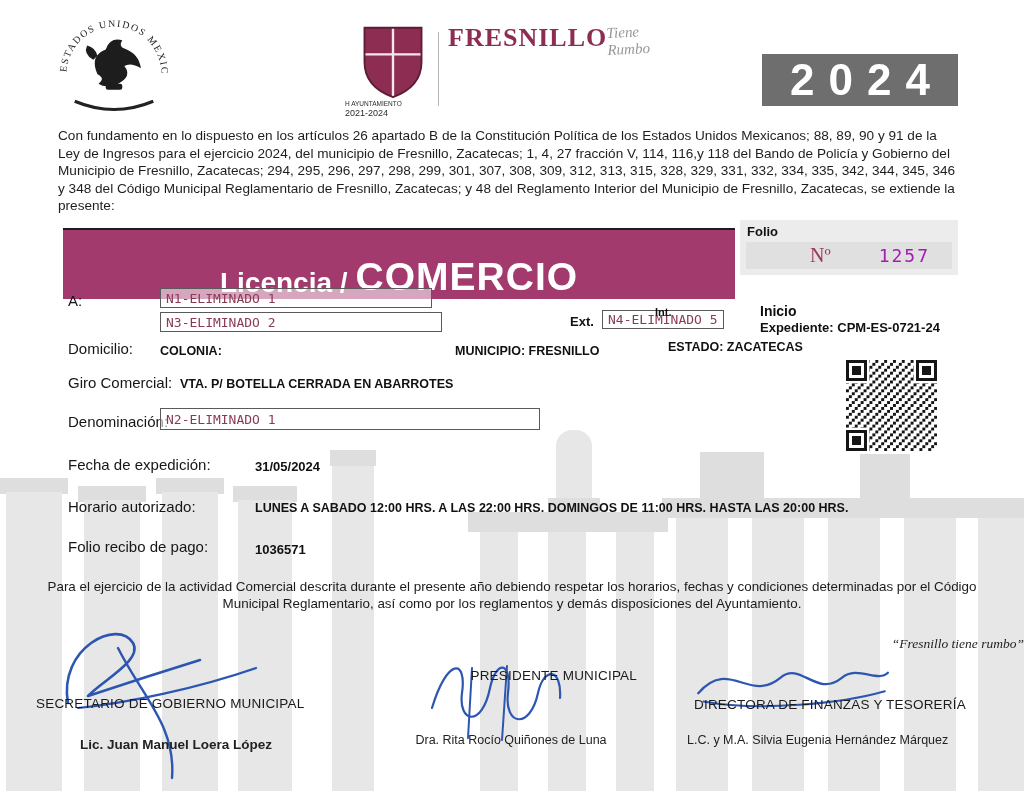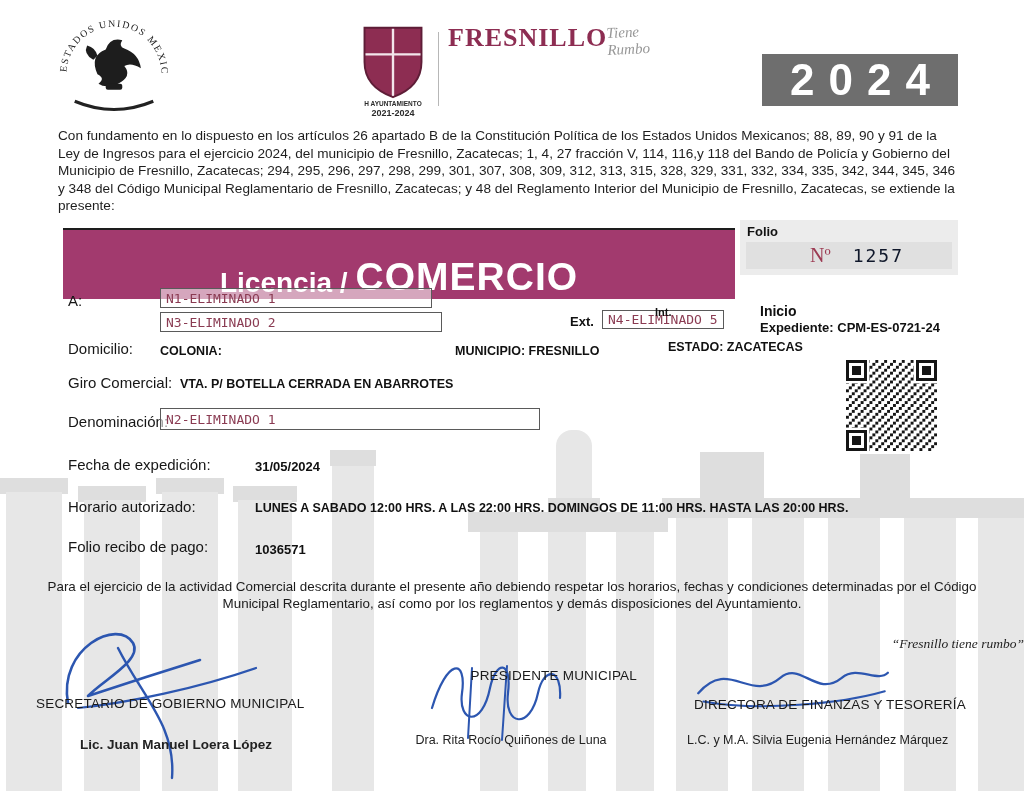--- a/index.html
+++ b/index.html
@@ -11,38 +11,38 @@
   
   .wm{position:absolute;background:#e7e7e7;z-index:0}
   .wm.cap{background:#dedede}
   
   .year{position:absolute;left:762px;top:54px;width:196px;height:52px;background:#6e6e6e;
         color:#fff;font-weight:bold;font-size:44px;line-height:52px;text-align:center;
         letter-spacing:14px;padding-left:14px;z-index:1}
   .brandword{font-family:"Liberation Serif",serif;font-weight:bold;font-size:26px;
         color:#8d2d52;letter-spacing:1px}
   .slogan{font-family:"Liberation Serif",serif;font-style:italic;color:#979797;font-size:15px}
-  .capline{font-weight:bold;color:#2a2a2a;text-align:center}
+  .capline{font-weight:normal;color:#2a2a2a;text-align:left}
   .vdiv{position:absolute;left:438px;top:32px;width:1px;height:74px;background:#b7b7b7;z-index:1}
   
   .legal{position:absolute;left:58px;top:127px;width:902px;font-size:13.6px;line-height:17.6px;
         color:#1e1e1e;z-index:1}
   
   .banner{position:absolute;left:63px;top:228px;width:672px;height:71px;background:#a23a6e;
         border-top:2px solid #1d1d1d;display:flex;align-items:flex-end;justify-content:center;
         gap:8px;z-index:1}
   .banner .t1{color:#fff;font-weight:bold;font-size:28px}
   .banner .t2{color:#fff;font-weight:bold;font-size:39px;letter-spacing:1px}
   .folio{position:absolute;left:740px;top:220px;width:218px;height:55px;background:#ececec;z-index:1}
   .folio .flab{position:absolute;left:7px;top:4px;font-weight:bold;font-size:13px;color:#111}
   .folio .strip{position:absolute;left:6px;top:22px;right:6px;bottom:6px;background:#e0e0e0;
         display:flex;align-items:center}
   .folio .fno{font-family:"Liberation Serif",serif;color:#9c3a52;font-size:20px;margin-left:64px}
-  .folio .fnum{font-family:"DejaVu Sans Mono",monospace;color:#0f172a;font-size:18px;
-        letter-spacing:2px;margin-left:22px}
+  .folio .fnum{font-family:"DejaVu Sans Mono",monospace;color:#a21caf;font-size:18px;
+        letter-spacing:2px;margin-left:48px}
   
   .lbl{position:absolute;font-size:15px;color:#161616;z-index:1}
   .blbl{position:absolute;font-size:12.5px;font-weight:bold;color:#111;z-index:1}
   .val{position:absolute;font-size:12.5px;font-weight:bold;color:#111;z-index:1}
   .vbox{position:absolute;border:1px solid #5a5a5a;display:flex;align-items:center;
         padding:1px 5px;z-index:1;background:rgba(255,255,255,.55)}
   .redacted{font-family:"DejaVu Sans Mono",monospace;color:#8a3b52;font-size:13px;white-space:nowrap}
   
   .fpara{position:absolute;left:42px;top:579px;width:940px;text-align:center;font-size:13.4px;
         line-height:16.6px;color:#1b1b1b;z-index:1}

